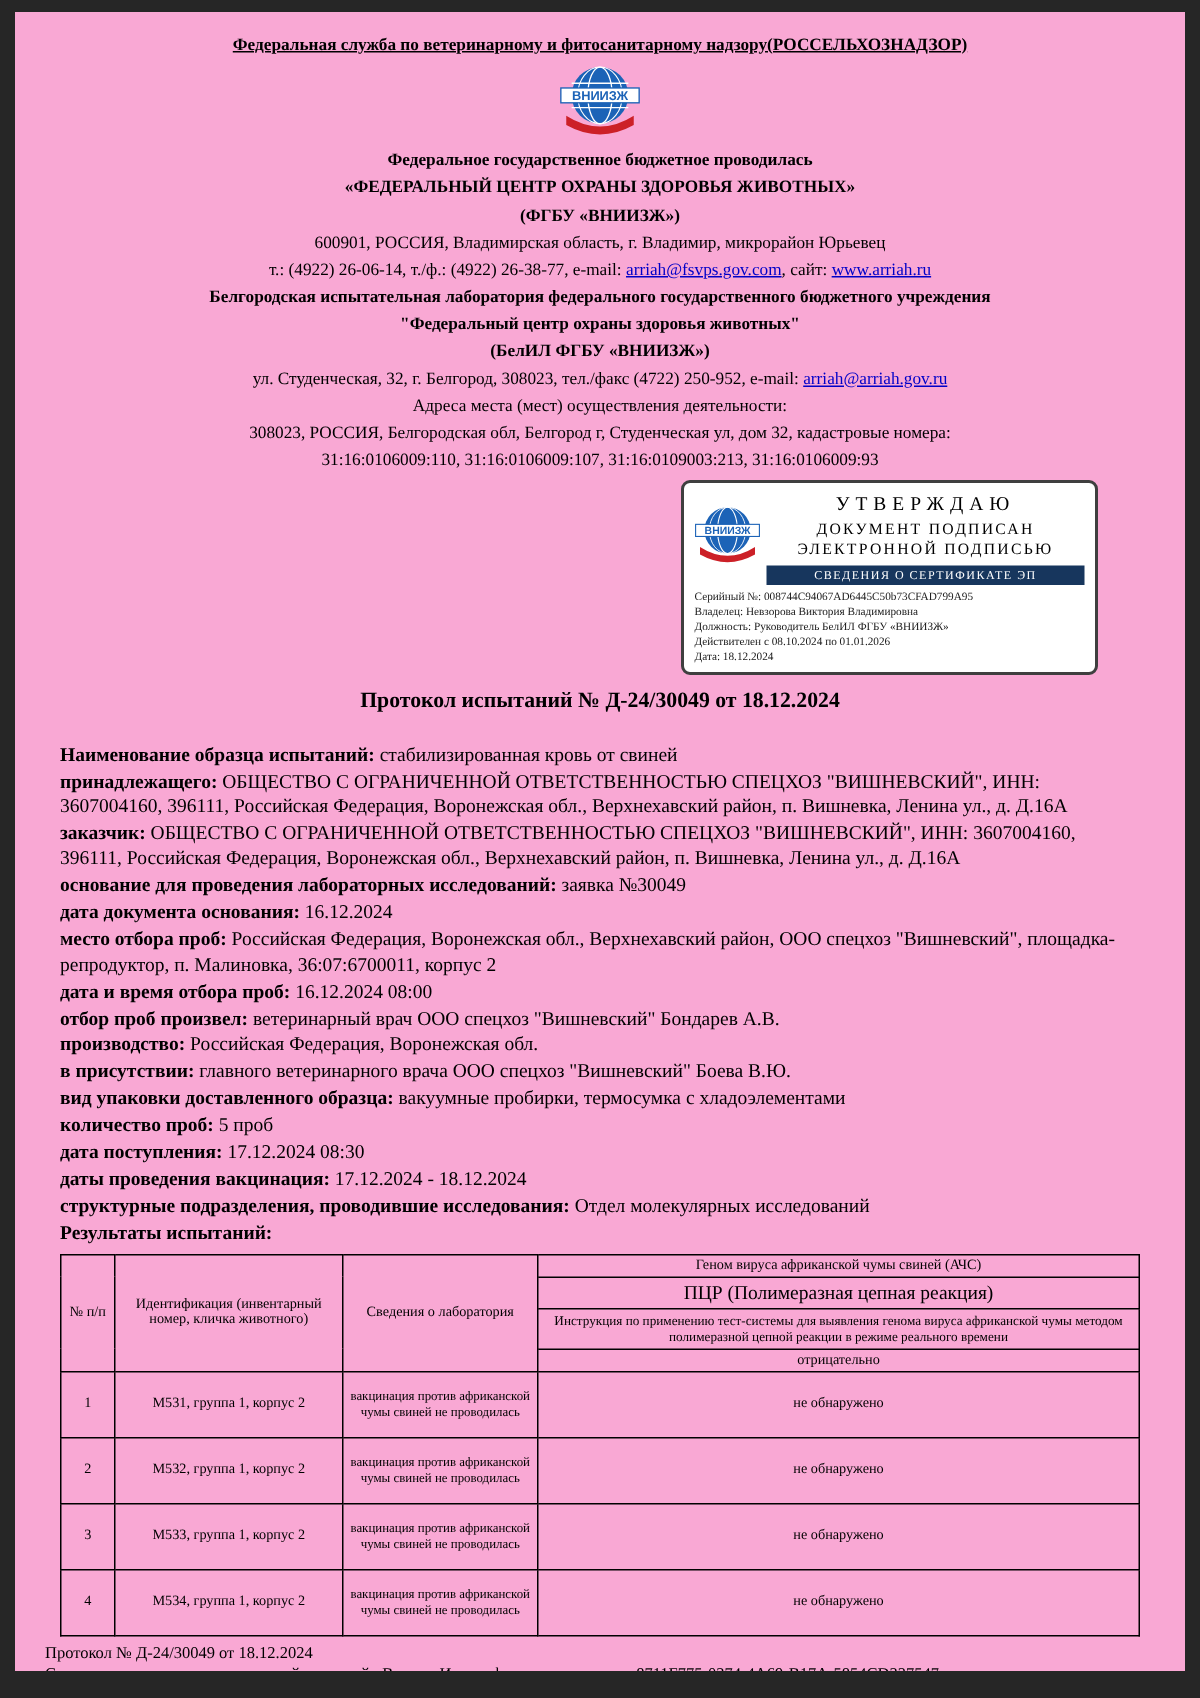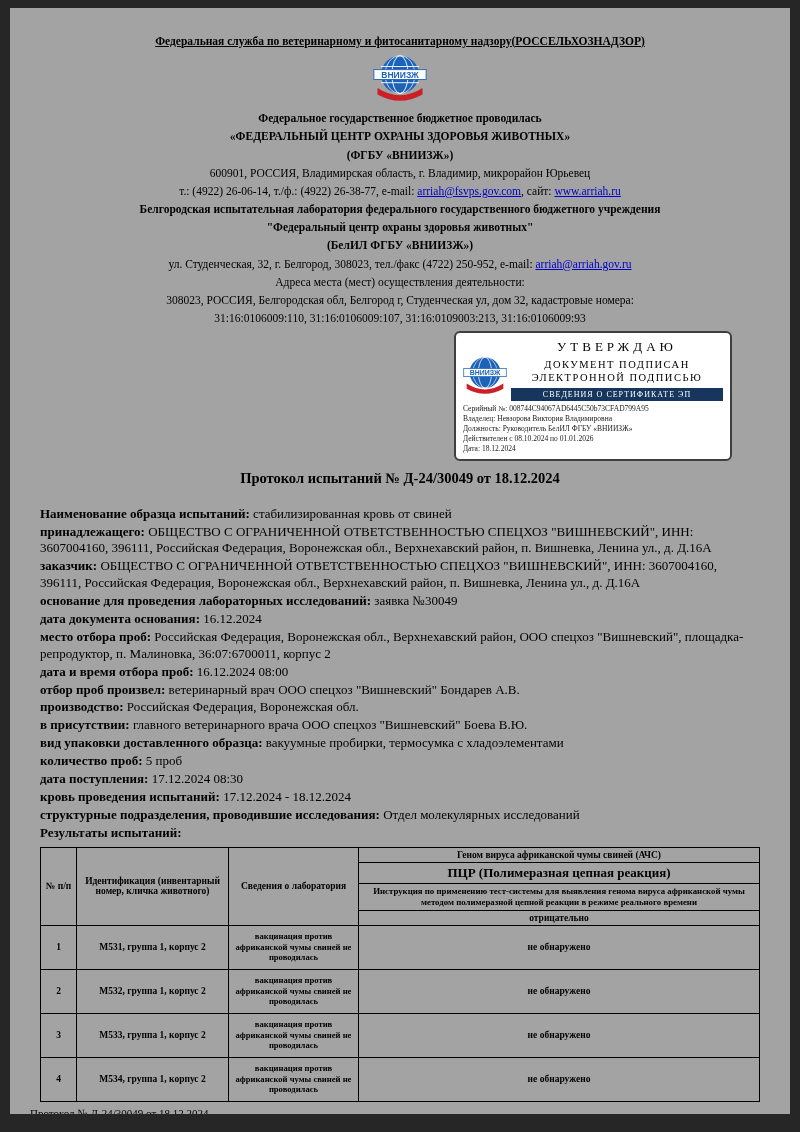--- a/index.html
+++ b/index.html
@@ -9,39 +9,39 @@
     font-family:"Liberation Serif", serif;
     color:#000;
   }
   .page {
     width:800px; height:1132px;
     background:#262626;
     padding:8px 10px 18px 10px;
     margin:0 auto;
   }
   .sheet {
-    background:#a3a3a3;
+    background:#f9a8d4;
     width:100%; height:100%;
-    padding:23px 18px 4px 18px;
+    padding:12px 18px 4px 18px;
     overflow:hidden;
     position:relative;
   }
   .hline { text-align:center; font-size:11.5px; line-height:1.45; margin:1.5px 0; }
   .b { font-weight:bold; }
   .u { text-decoration:underline; }
   a.lnk { color:#0000c8; text-decoration:underline; cursor:pointer; }
 
   .logo-wrap { display:flex; justify-content:center; margin:3px 0 2px; }
 
   .stamp-row { display:flex; justify-content:flex-end; padding-right:40px; margin-top:4px; }
   .stamp {
     border:2px solid #3f3f3f; border-radius:6px;
     width:278px; padding:5px 7px 4px 7px; background:#fff;
   }
-  .stamp-top { display:flex; align-items:flex-end; }
+  .stamp-top { display:flex; align-items:center; }
   .stamp-logo { flex:0 0 48px; padding-top:2px; }
   .stamp-right { flex:1; }
   .approve { font-size:13px; letter-spacing:4px; text-align:center; margin:1px 0 3px; }
   .signed { font-size:10.5px; letter-spacing:1.5px; text-align:center; line-height:1.25; }
   .band {
     background:#17365d; color:#fff; font-size:8px; letter-spacing:1px;
     text-align:center; padding:2px 0; margin:4px 0 3px;
   }
   .cert-line { font-size:7.5px; line-height:1.35; color:#1a1a1a; }
 
@@ -50,21 +50,21 @@
   .fields { padding:0 12px; }
   .field { font-size:13px; line-height:1.3; margin:0 0 1px 0; }
   .field .lbl { font-weight:bold; }
 
   table.results {
     border-collapse:collapse; width:calc(100% - 24px);
     margin:5px 12px 0 12px; table-layout:fixed;
   }
   table.results td, table.results th {
     border:1px solid #000; text-align:center; vertical-align:middle;
-    padding:2px 4px; font-weight:bold;
+    padding:2px 4px; font-weight:normal;
   }
   .th-small { font-size:9.5px; font-weight:bold; }
   .th-genome { font-size:9.5px; font-weight:bold; }
   .th-pcr { font-size:13px; font-weight:bold; }
   .th-instr { font-size:8.8px; font-weight:bold; line-height:1.25; }
   .th-neg { font-size:9.5px; font-weight:bold; }
   .cell-num { font-size:9.5px; }
   .cell-ident { font-size:9.5px; }
   .cell-vacc { font-size:8.6px; line-height:1.25; }
   .cell-res { font-size:9.5px; }
@@ -143,21 +143,21 @@
       <p class="field"><span class="lbl">основание для проведения лабораторных исследований:</span> <span>заявка №30049</span></p>
       <p class="field"><span class="lbl">дата документа основания:</span> <span>16.12.2024</span></p>
       <p class="field"><span class="lbl">место отбора проб:</span> <span>Российская Федерация, Воронежская обл., Верхнехавский район, ООО спецхоз "Вишневский", площадка-репродуктор, п. Малиновка, 36:07:6700011, корпус 2</span></p>
       <p class="field"><span class="lbl">дата и время отбора проб:</span> <span>16.12.2024 08:00</span></p>
       <p class="field"><span class="lbl">отбор проб произвел:</span> <span>ветеринарный врач ООО спецхоз "Вишневский" Бондарев А.В.</span></p>
       <p class="field"><span class="lbl">производство:</span> <span>Российская Федерация, Воронежская обл.</span></p>
       <p class="field"><span class="lbl">в присутствии:</span> <span>главного ветеринарного врача ООО спецхоз "Вишневский" Боева В.Ю.</span></p>
       <p class="field"><span class="lbl">вид упаковки доставленного образца:</span> <span>вакуумные пробирки, термосумка с хладоэлементами</span></p>
       <p class="field"><span class="lbl">количество проб:</span> <span>5 проб</span></p>
       <p class="field"><span class="lbl">дата поступления:</span> <span>17.12.2024 08:30</span></p>
-      <p class="field"><span class="lbl">кровь проведения испытаний:</span> <span>17.12.2024 - 18.12.2024</span></p>
+      <p class="field"><span class="lbl">даты проведения вакцинация:</span> <span>17.12.2024 - 18.12.2024</span></p>
       <p class="field"><span class="lbl">структурные подразделения, проводившие исследования:</span> <span>Отдел молекулярных исследований</span></p>
       <p class="field"><span class="lbl">Результаты испытаний:</span></p>
     </div>
 
     <table class="results">
       <colgroup>
         <col style="width:36px">
         <col style="width:152px">
         <col style="width:130px">
         <col>

